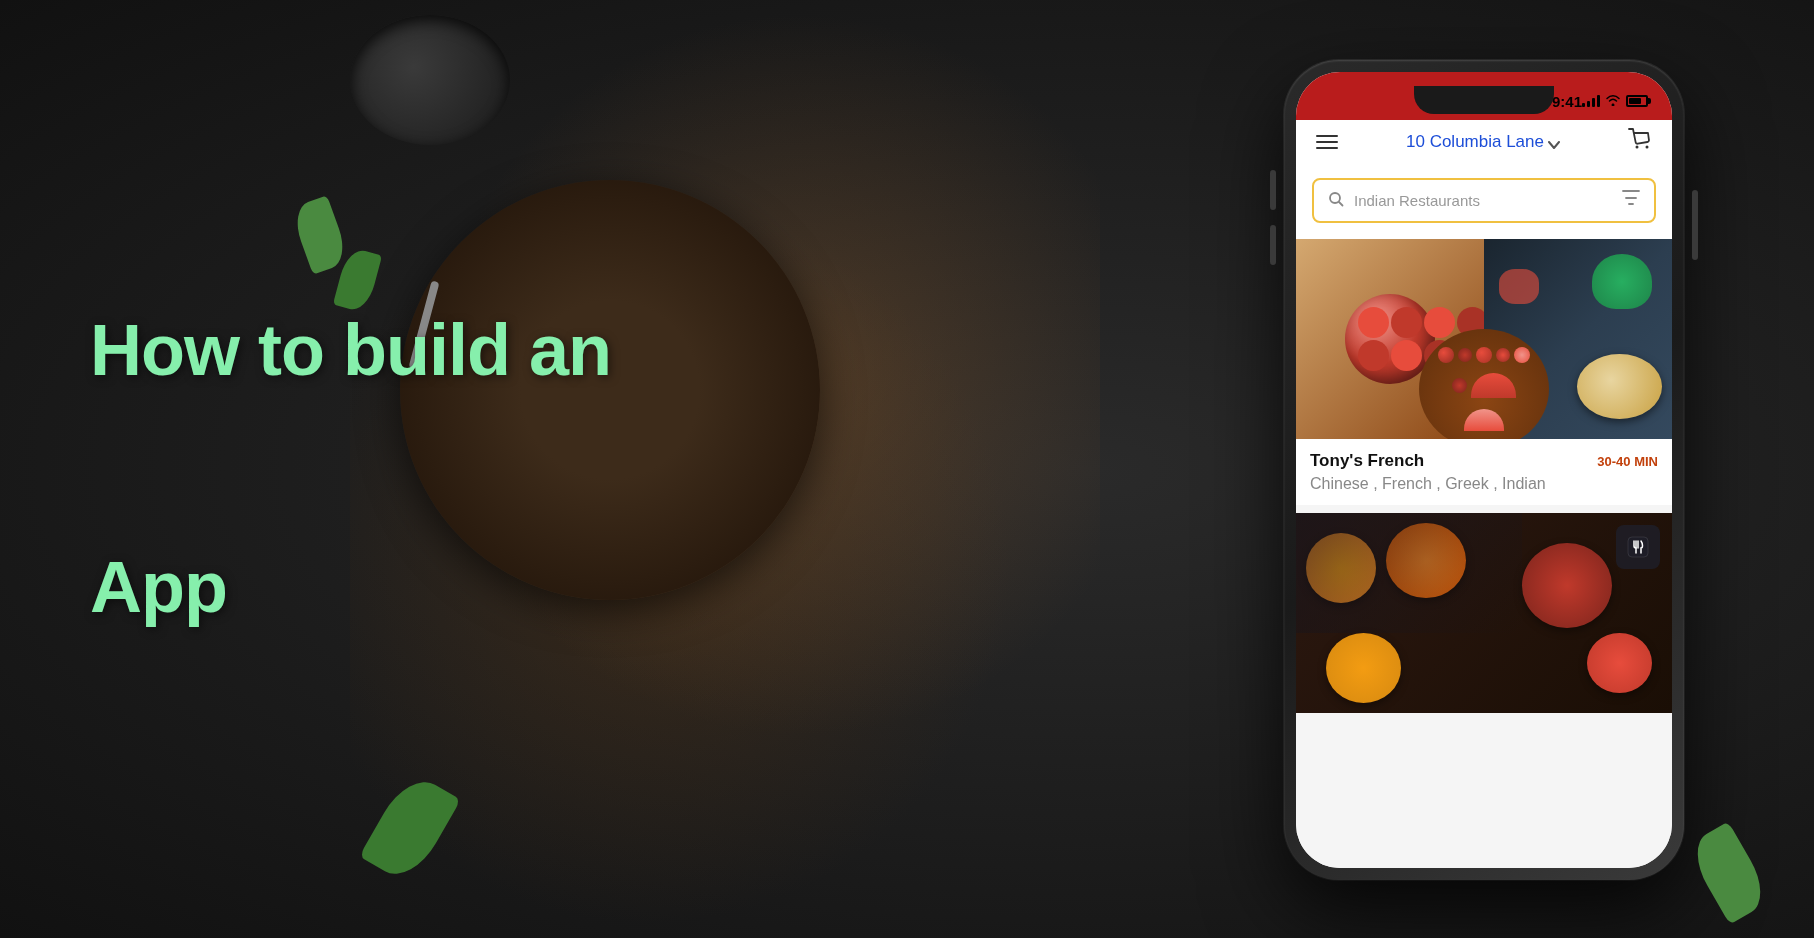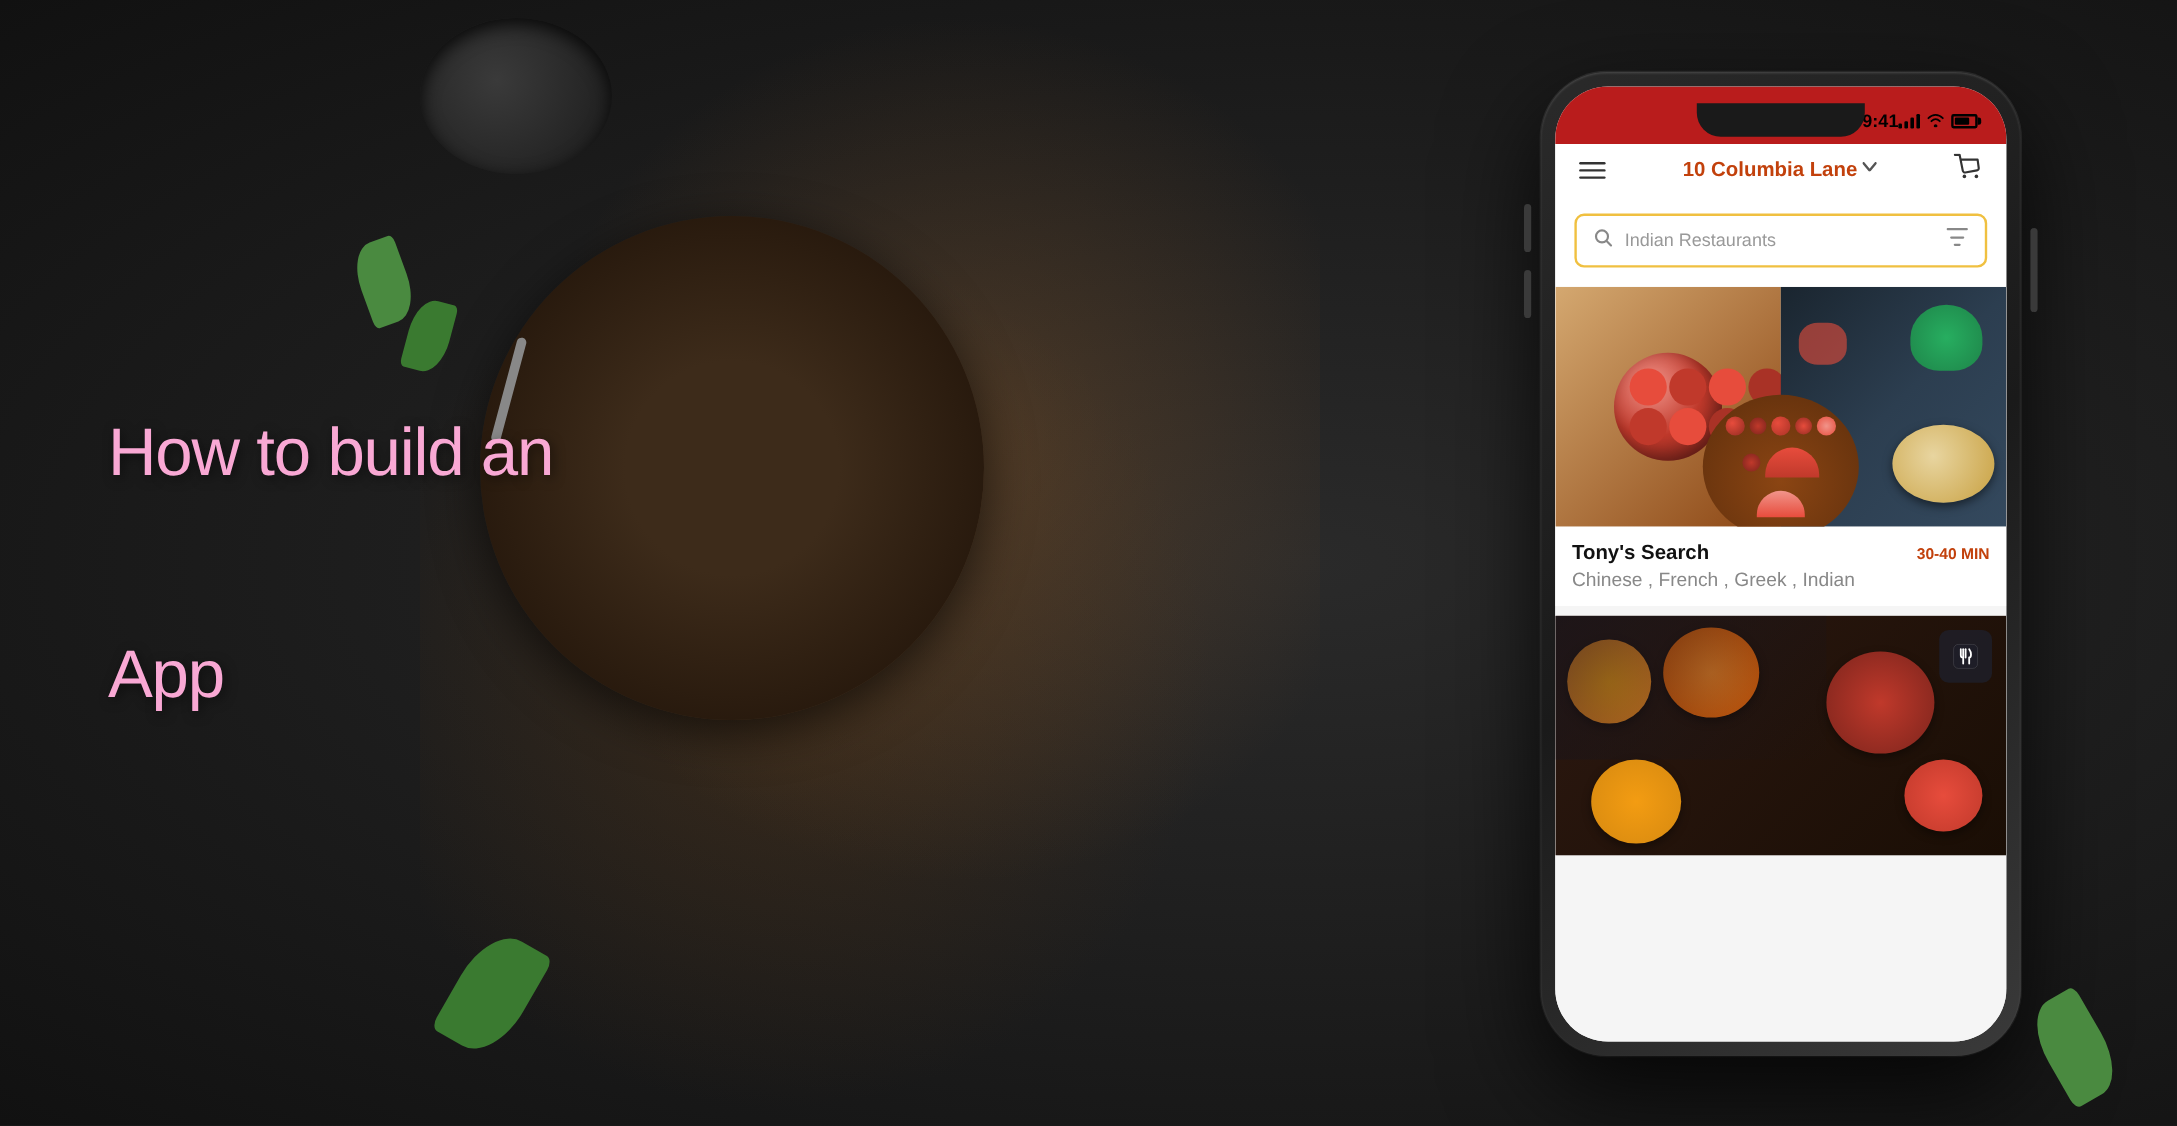--- a/index.html
+++ b/index.html
@@ -66,23 +66,23 @@
       left: 90px;
       top: 0;
       width: 680px;
       height: 938px;
       display: flex;
       align-items: center;
       z-index: 10;
     }
 
     .headline {
-      color: #f9a8d4;
-      font-size: 56px;
-      font-weight: 400;
+      color: #86efac;
+      font-size: 72px;
+      font-weight: 700;
       line-height: 1.1;
       text-shadow: 2px 2px 10px rgba(0,0,0,0.5);
       letter-spacing: -1px;
     }
 
     
     .phone-wrapper {
       position: absolute;
       right: 130px;
       top: 60px;
@@ -245,25 +245,25 @@
     }
     .hamburger-line {
       width: 22px;
       height: 2px;
       background: #333;
       border-radius: 2px;
     }
 
     .location-display {
       display: flex;
-      align-items: flex-start;
+      align-items: flex-end;
       gap: 4px;
       font-size: 17px;
-      font-weight: 700;
-      color: #c2410c;
+      font-weight: 400;
+      color: #1d4ed8;
     }
 
     .chevron-down {
       font-size: 12px;
       color: #555;
     }
 
     .cart-icon-btn {
       font-size: 22px;
       color: #333;
@@ -569,21 +569,21 @@
                   <div style="width:15px;height:15px;background:radial-gradient(circle,#c0392b,#7b241c);border-radius:50%;"></div>
 
                   <div style="width:45px;height:25px;background:linear-gradient(to bottom,#e74c3c,#c0392b);border-radius:25px 25px 0 0;position:relative;"></div>
                   <div style="width:40px;height:22px;background:linear-gradient(to bottom,#f1948a,#e74c3c);border-radius:22px 22px 0 0;"></div>
                 </div>
               </div>
             </div>
           </div>
           <div class="restaurant-info">
             <div class="restaurant-name-row">
-              <span class="restaurant-name">Tony's Search</span>
+              <span class="restaurant-name">Tony's French</span>
               <span class="delivery-time">30-40 MIN</span>
             </div>
             <div class="cuisine-tags">Chinese , French , Greek , Indian</div>
           </div>
         </div>
 
         <div class="restaurant-card">
           <div class="restaurant-image">
             <div style="width:100%;height:200px;position:relative;overflow:hidden;background:linear-gradient(135deg,#2c1810,#1a0e05);">
 

